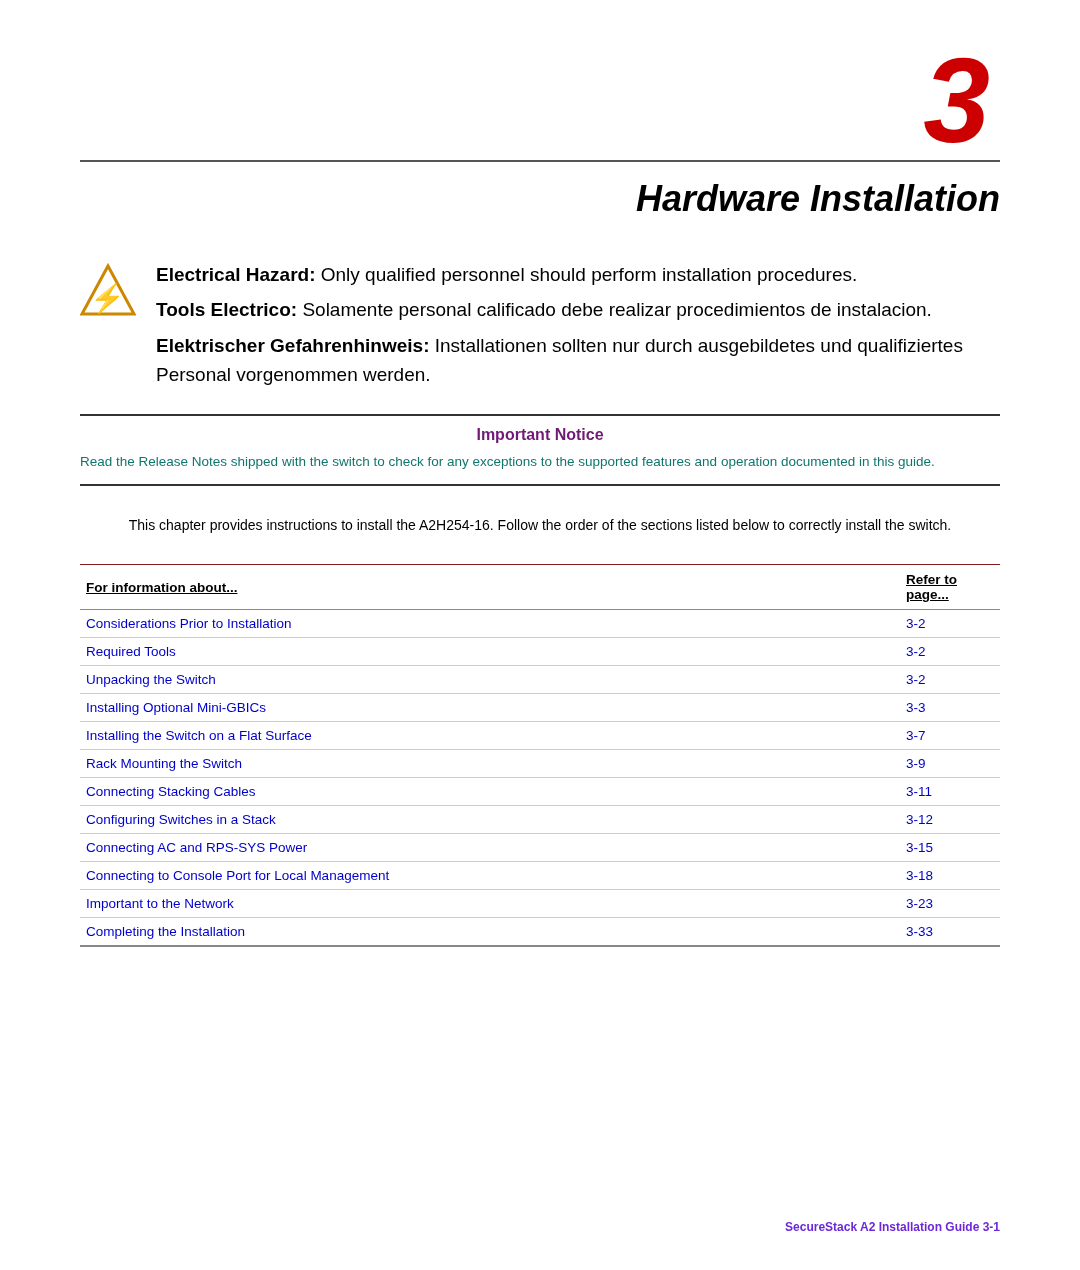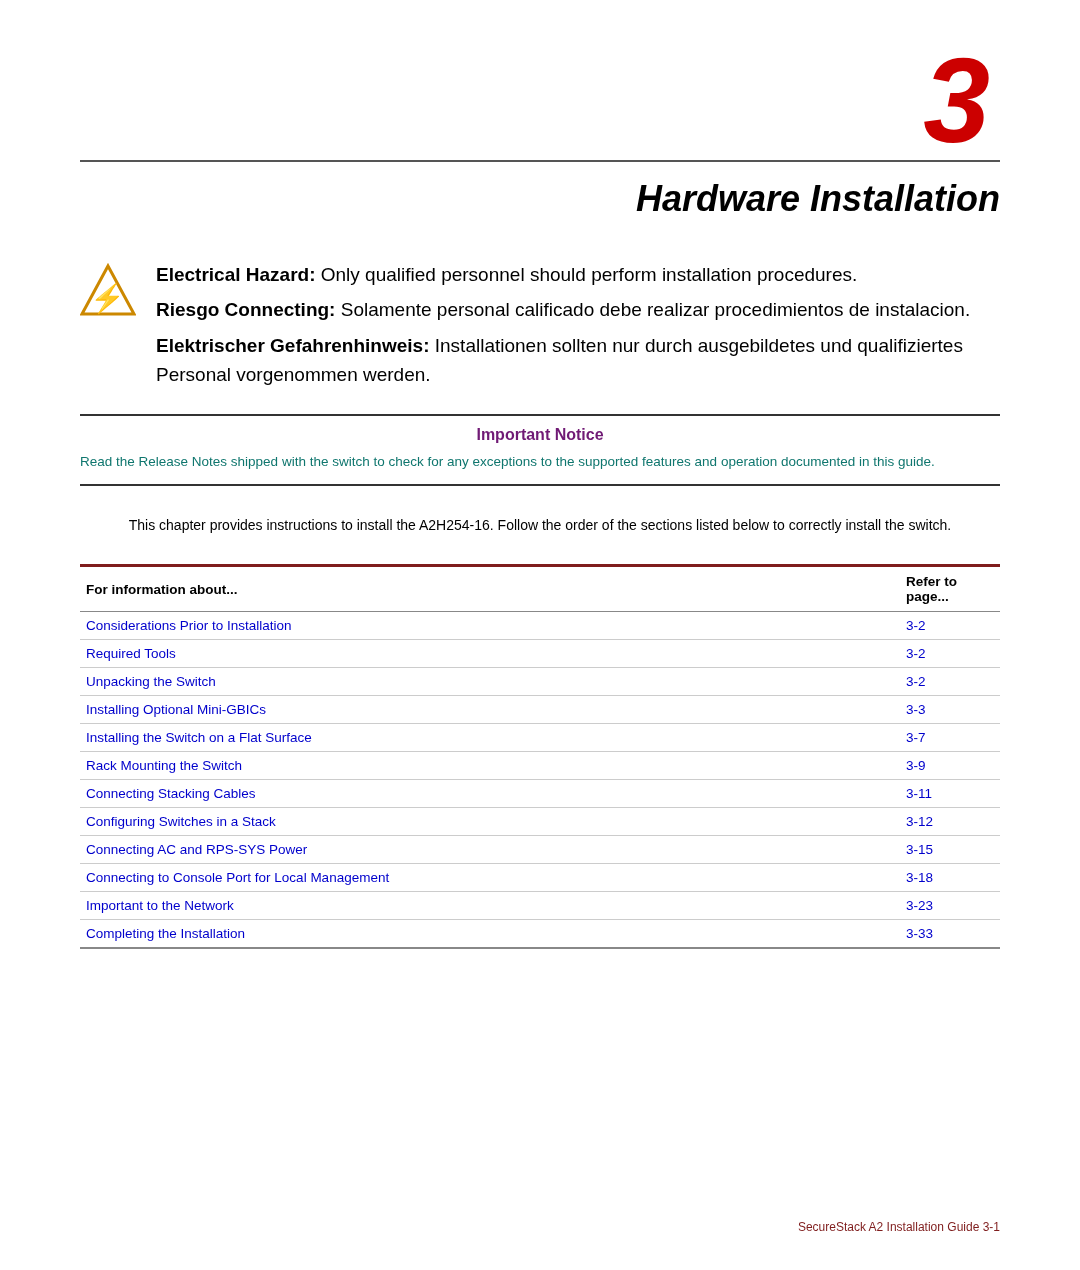--- a/index.html
+++ b/index.html
@@ -118,21 +118,22 @@
       width: 100%;
       border-collapse: collapse;
       font-size: 13.5px;
     }
 
     .toc-table .header-row td {
       font-weight: bold;
       font-size: 13.5px;
       padding: 7px 10px 7px 6px;
       border-bottom: 1px solid #888888;
-      border-top: 3px solid #7f1d1d;
+      border-top: 1px solid #7f1d1d;
+      text-decoration: underline;
     }
 
     .toc-table .header-row td:last-child {
       text-align: left;
     }
 
     .toc-table .data-row td {
       padding: 6px 10px 6px 6px;
       border-bottom: 1px solid #cccccc;
       vertical-align: middle;
@@ -152,21 +153,22 @@
       font-size: 13.5px;
       white-space: nowrap;
       width: 100px;
     }
 
     .footer {
       position: absolute;
       bottom: 36px;
       right: 80px;
       font-size: 12px;
-      color: #7f1d1d;
+      color: #6d28d9;
+      font-weight: bold;
     }
   </style>
 </head>
 <body>
 
 <div class="page">
 
   <div class="chapter-number">3</div>
 
   <hr class="chapter-divider">
@@ -178,21 +180,21 @@
       <svg viewBox="0 0 56 56" xmlns="http://www.w3.org/2000/svg">
         <polygon points="28,4 54,52 2,52" fill="none" stroke="#cc8800" stroke-width="3"></polygon>
         <text x="28" y="46" text-anchor="middle" font-size="28" font-weight="bold" fill="#cc0000">⚡</text>
       </svg>
     </div>
     <div class="hazard-text">
       <p>
         <strong>Electrical Hazard:</strong> Only qualified personnel should perform installation procedures.
       </p>
       <p>
-        <strong>Riesgo Connecting:</strong> Solamente personal calificado debe realizar procedimientos de instalacion.
+        <strong>Tools Electrico:</strong> Solamente personal calificado debe realizar procedimientos de instalacion.
       </p>
       <p>
         <strong>Elektrischer Gefahrenhinweis:</strong> Installationen sollten nur durch ausgebildetes und qualifiziertes Personal vorgenommen werden.
       </p>
     </div>
   </div>
 
   <div class="important-notice-box">
     <div class="important-notice-title">Important Notice</div>
     <div class="important-notice-text">Read the Release Notes shipped with the switch to check for any exceptions to the supported features and operation documented in this guide.</div>

